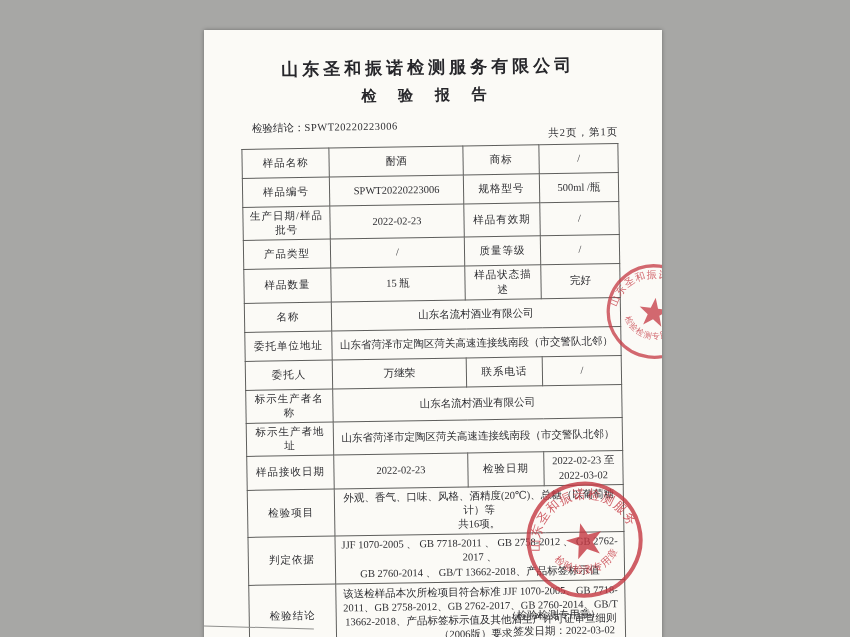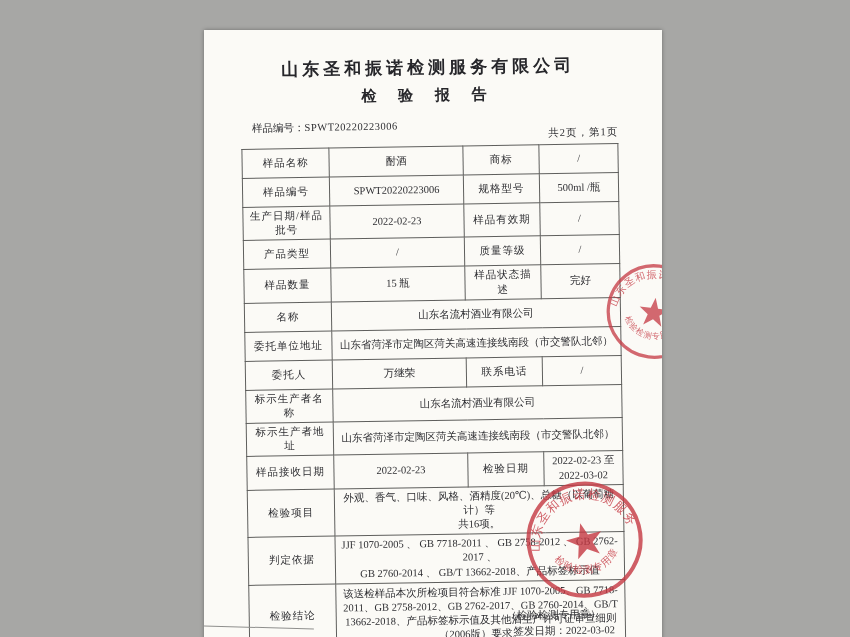--- a/index.html
+++ b/index.html
@@ -69,21 +69,21 @@
 <body>
 
 <div class="page">
   <div class="tilt">
 
     <div class="company-title">山东圣和振诺检测服务有限公司</div>
     <div class="report-title">检 验 报 告</div>
 
     <div class="meta-row">
       <div>
-        <span>样品编号：</span><span class="report-no">SPWT20220223006</span>
+        <span>检验结论：</span><span class="report-no">SPWT20220223006</span>
       </div>
       <div class="meta-right">共2页，第1页</div>
     </div>
 
     <table class="report">
       <colgroup>
           <col style="width:87px">
           <col style="width:134px">
           <col style="width:76px">
           <col style="width:79px">

